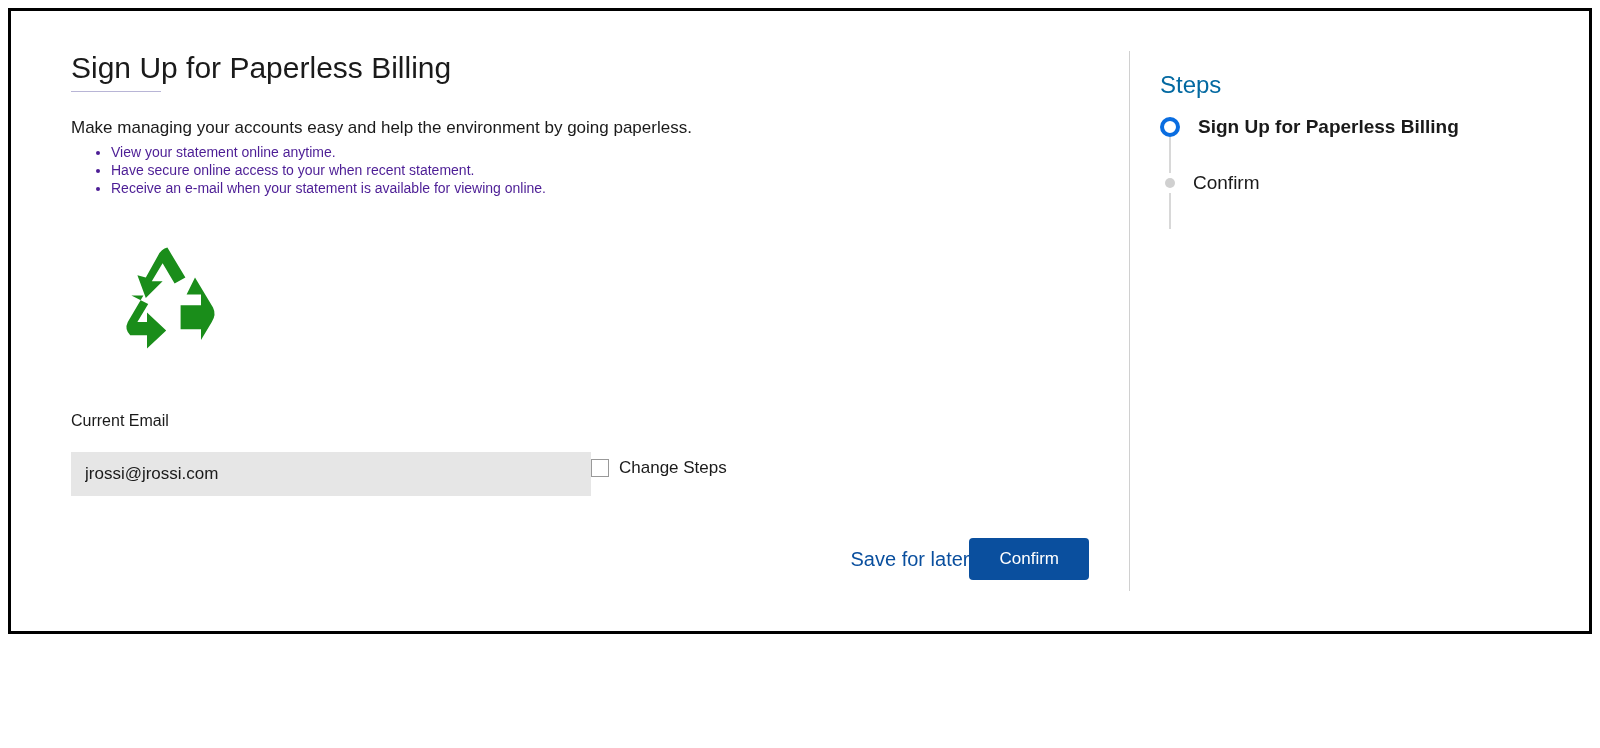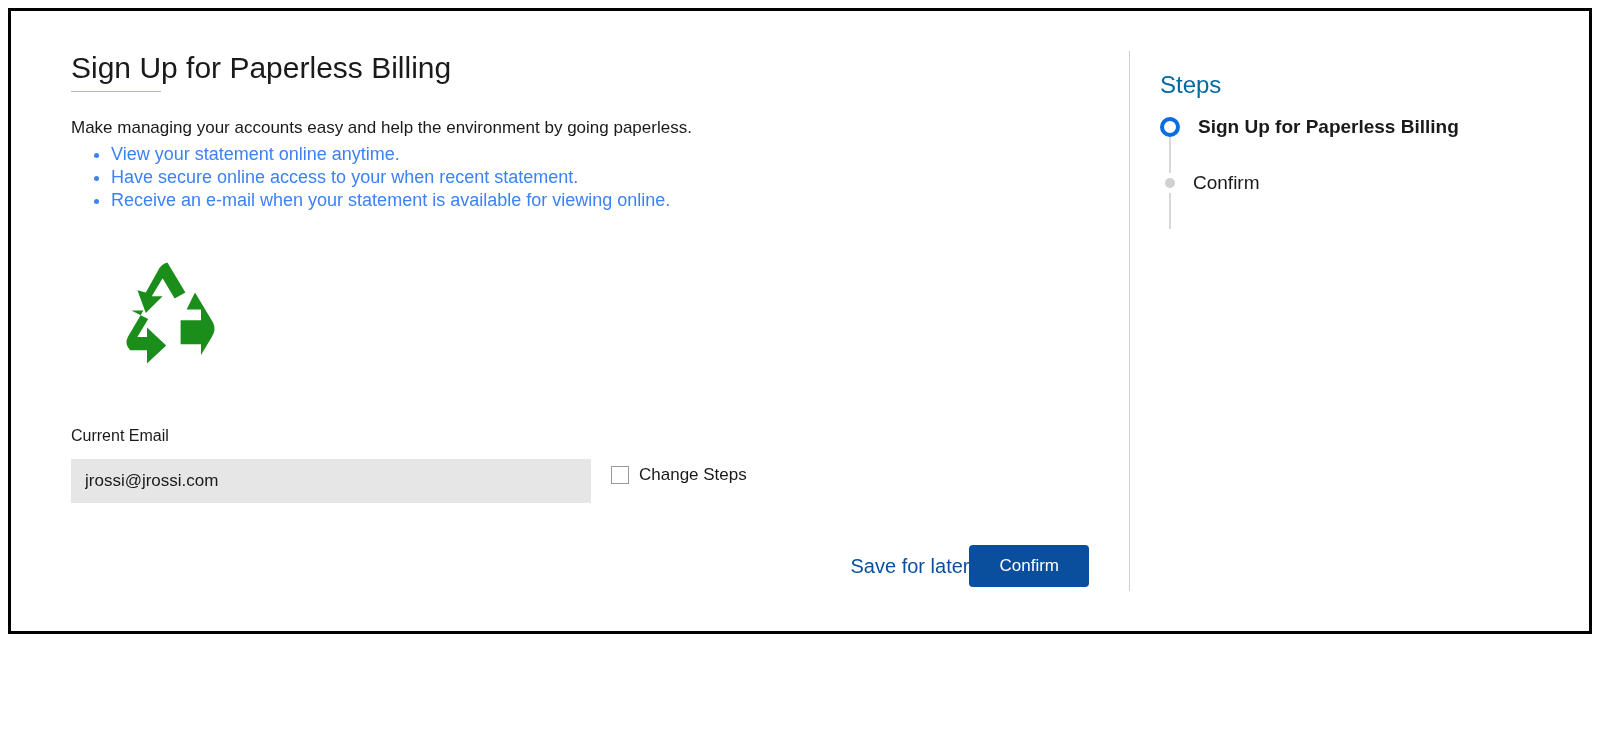--- a/index.html
+++ b/index.html
@@ -43,44 +43,43 @@
       margin-bottom: 26px;
     }
     .intro {
       font-size: 17px;
       color: #1a1a1a;
       margin-bottom: 4px;
     }
     .bullets {
       list-style: disc;
       padding-left: 40px;
-      font-size: 18px;
-      color: #3b82f6;
+      font-size: 14px;
+      color: #4c1d95;
     }
     .bullets li {
       margin: 2px 0;
     }
     .recycle-wrap {
       margin-top: 40px;
       margin-left: 40px;
       margin-bottom: 50px;
     }
     .recycle-icon svg {
       width: 120px;
       height: 120px;
     }
     .field-label {
       font-size: 16px;
       color: #1a1a1a;
-      margin-bottom: 14px;
+      margin-bottom: 22px;
     }
     .email-row {
       display: flex;
       align-items: flex-start;
-      gap: 20px;
     }
     .email-input {
       width: 520px;
       background: #e6e6e6;
       border: none;
       padding: 12px 14px;
       font-size: 17px;
       color: #1a1a1a;
     }
     .change-email {

